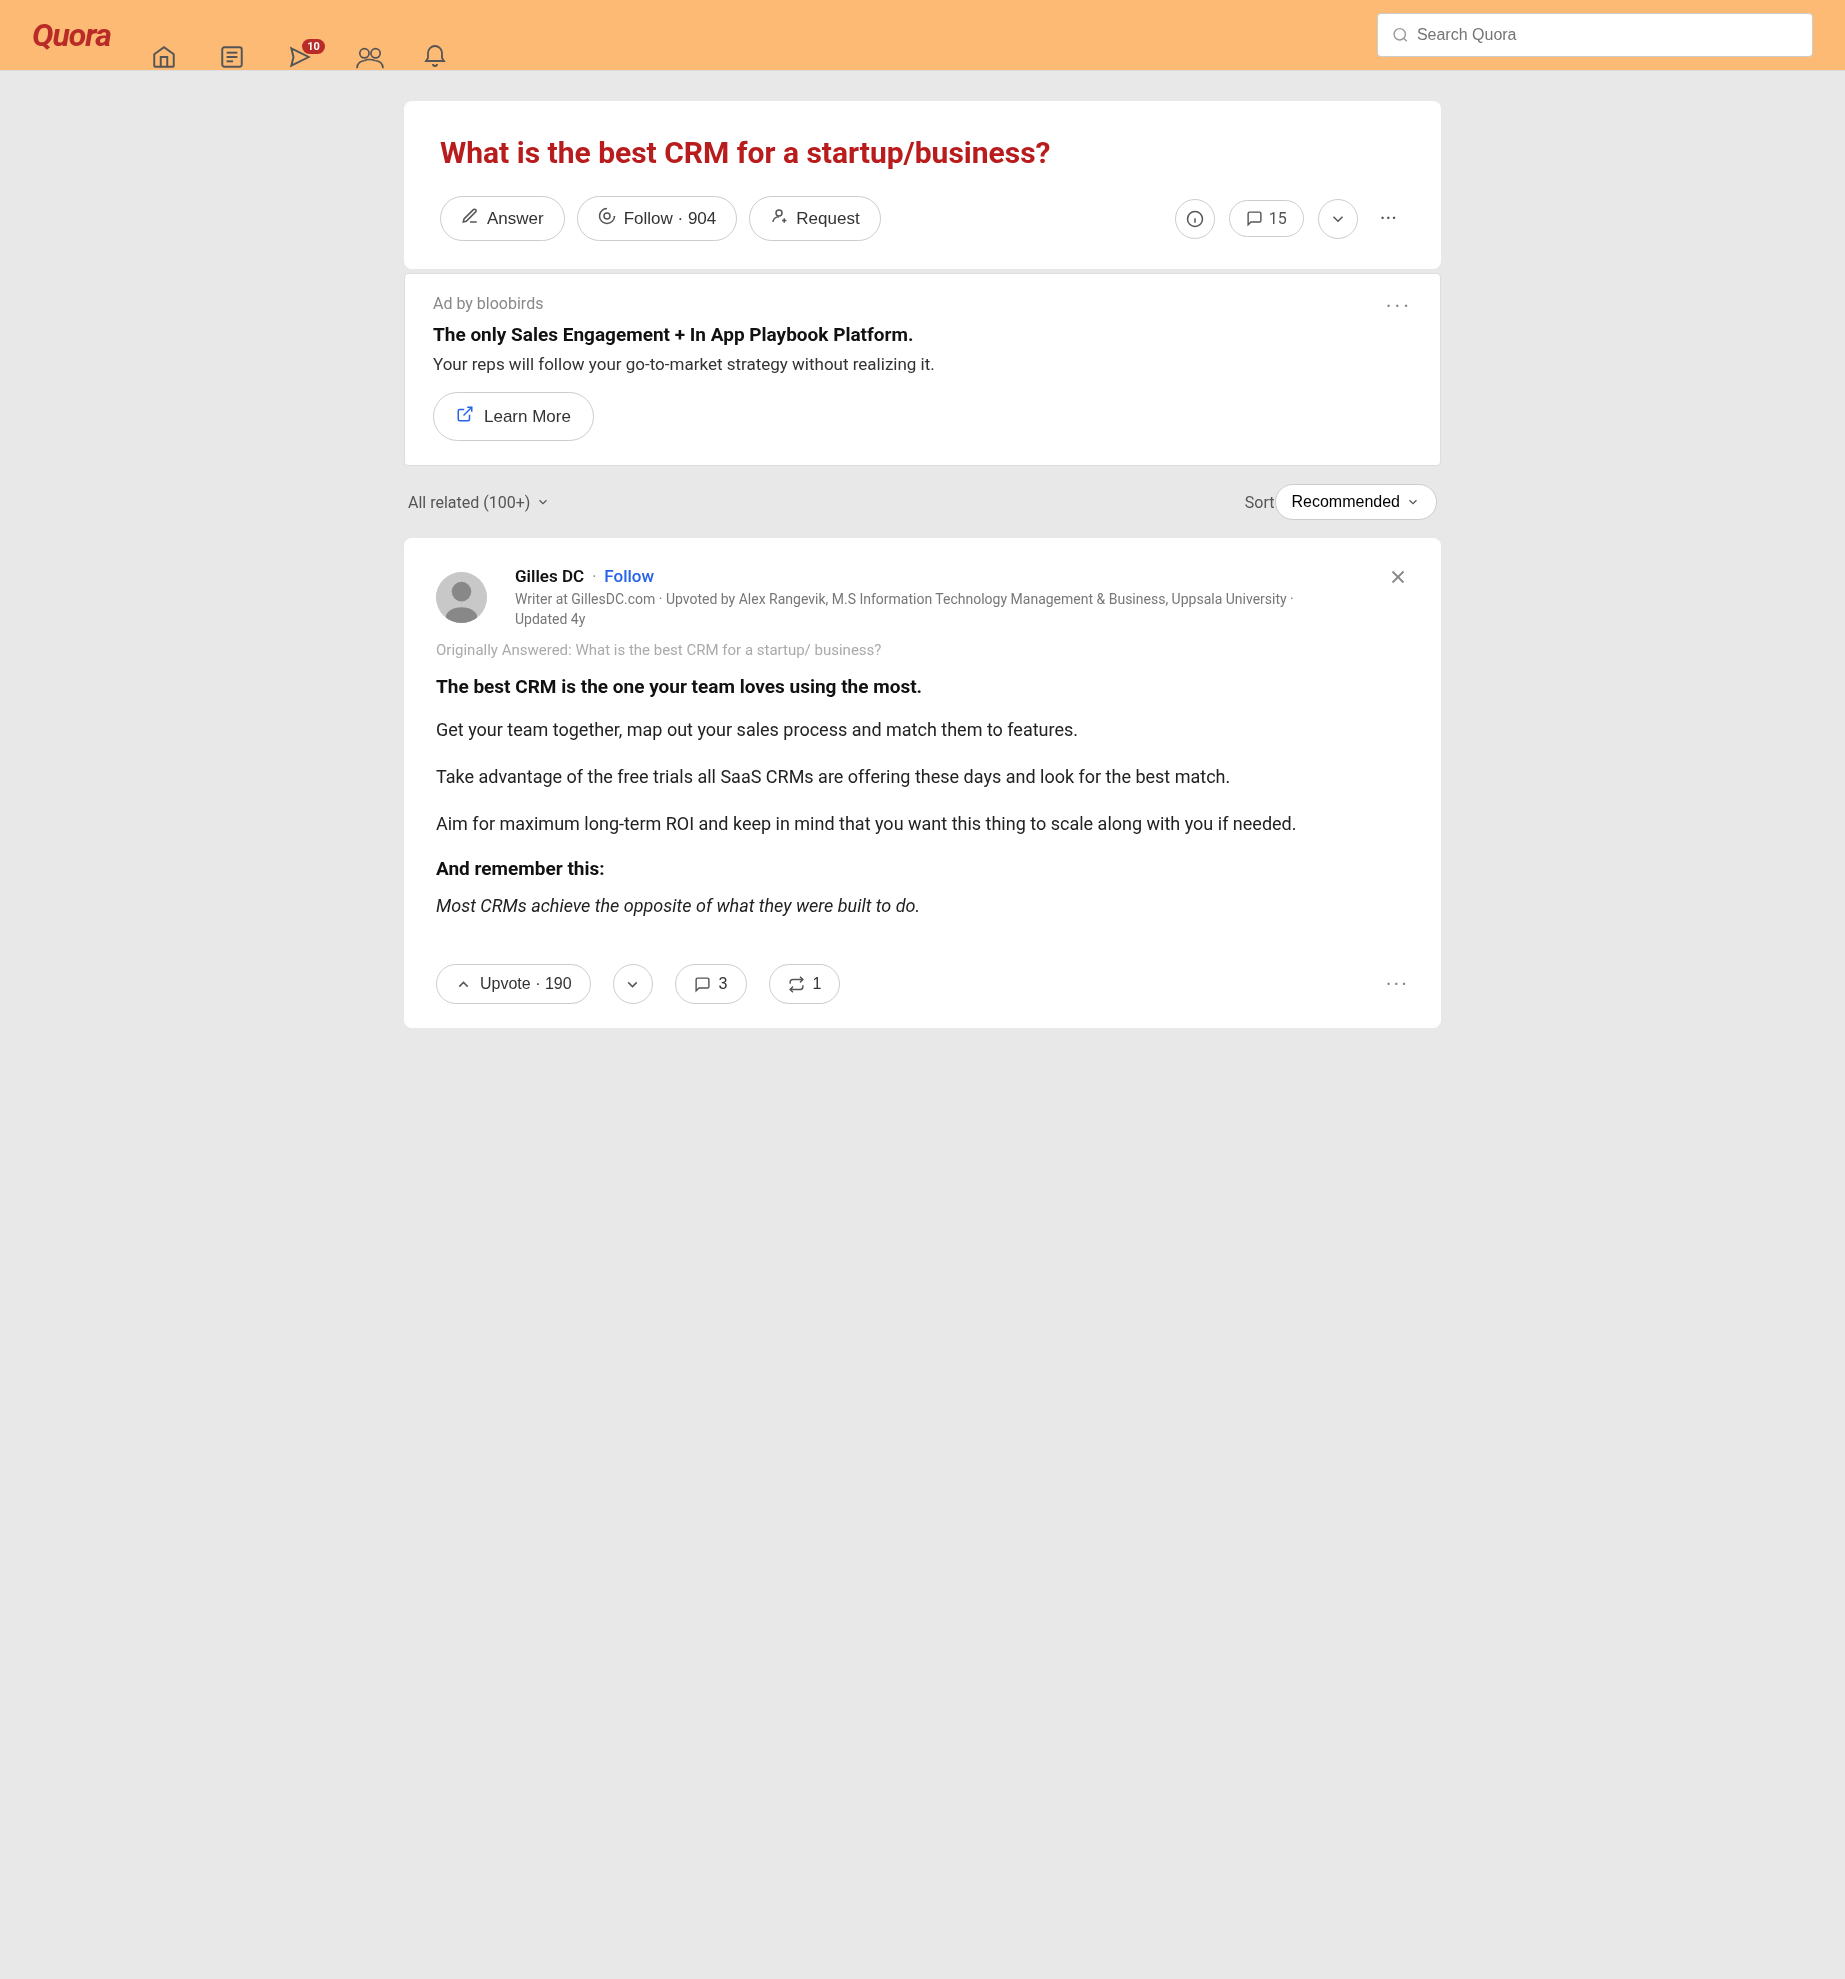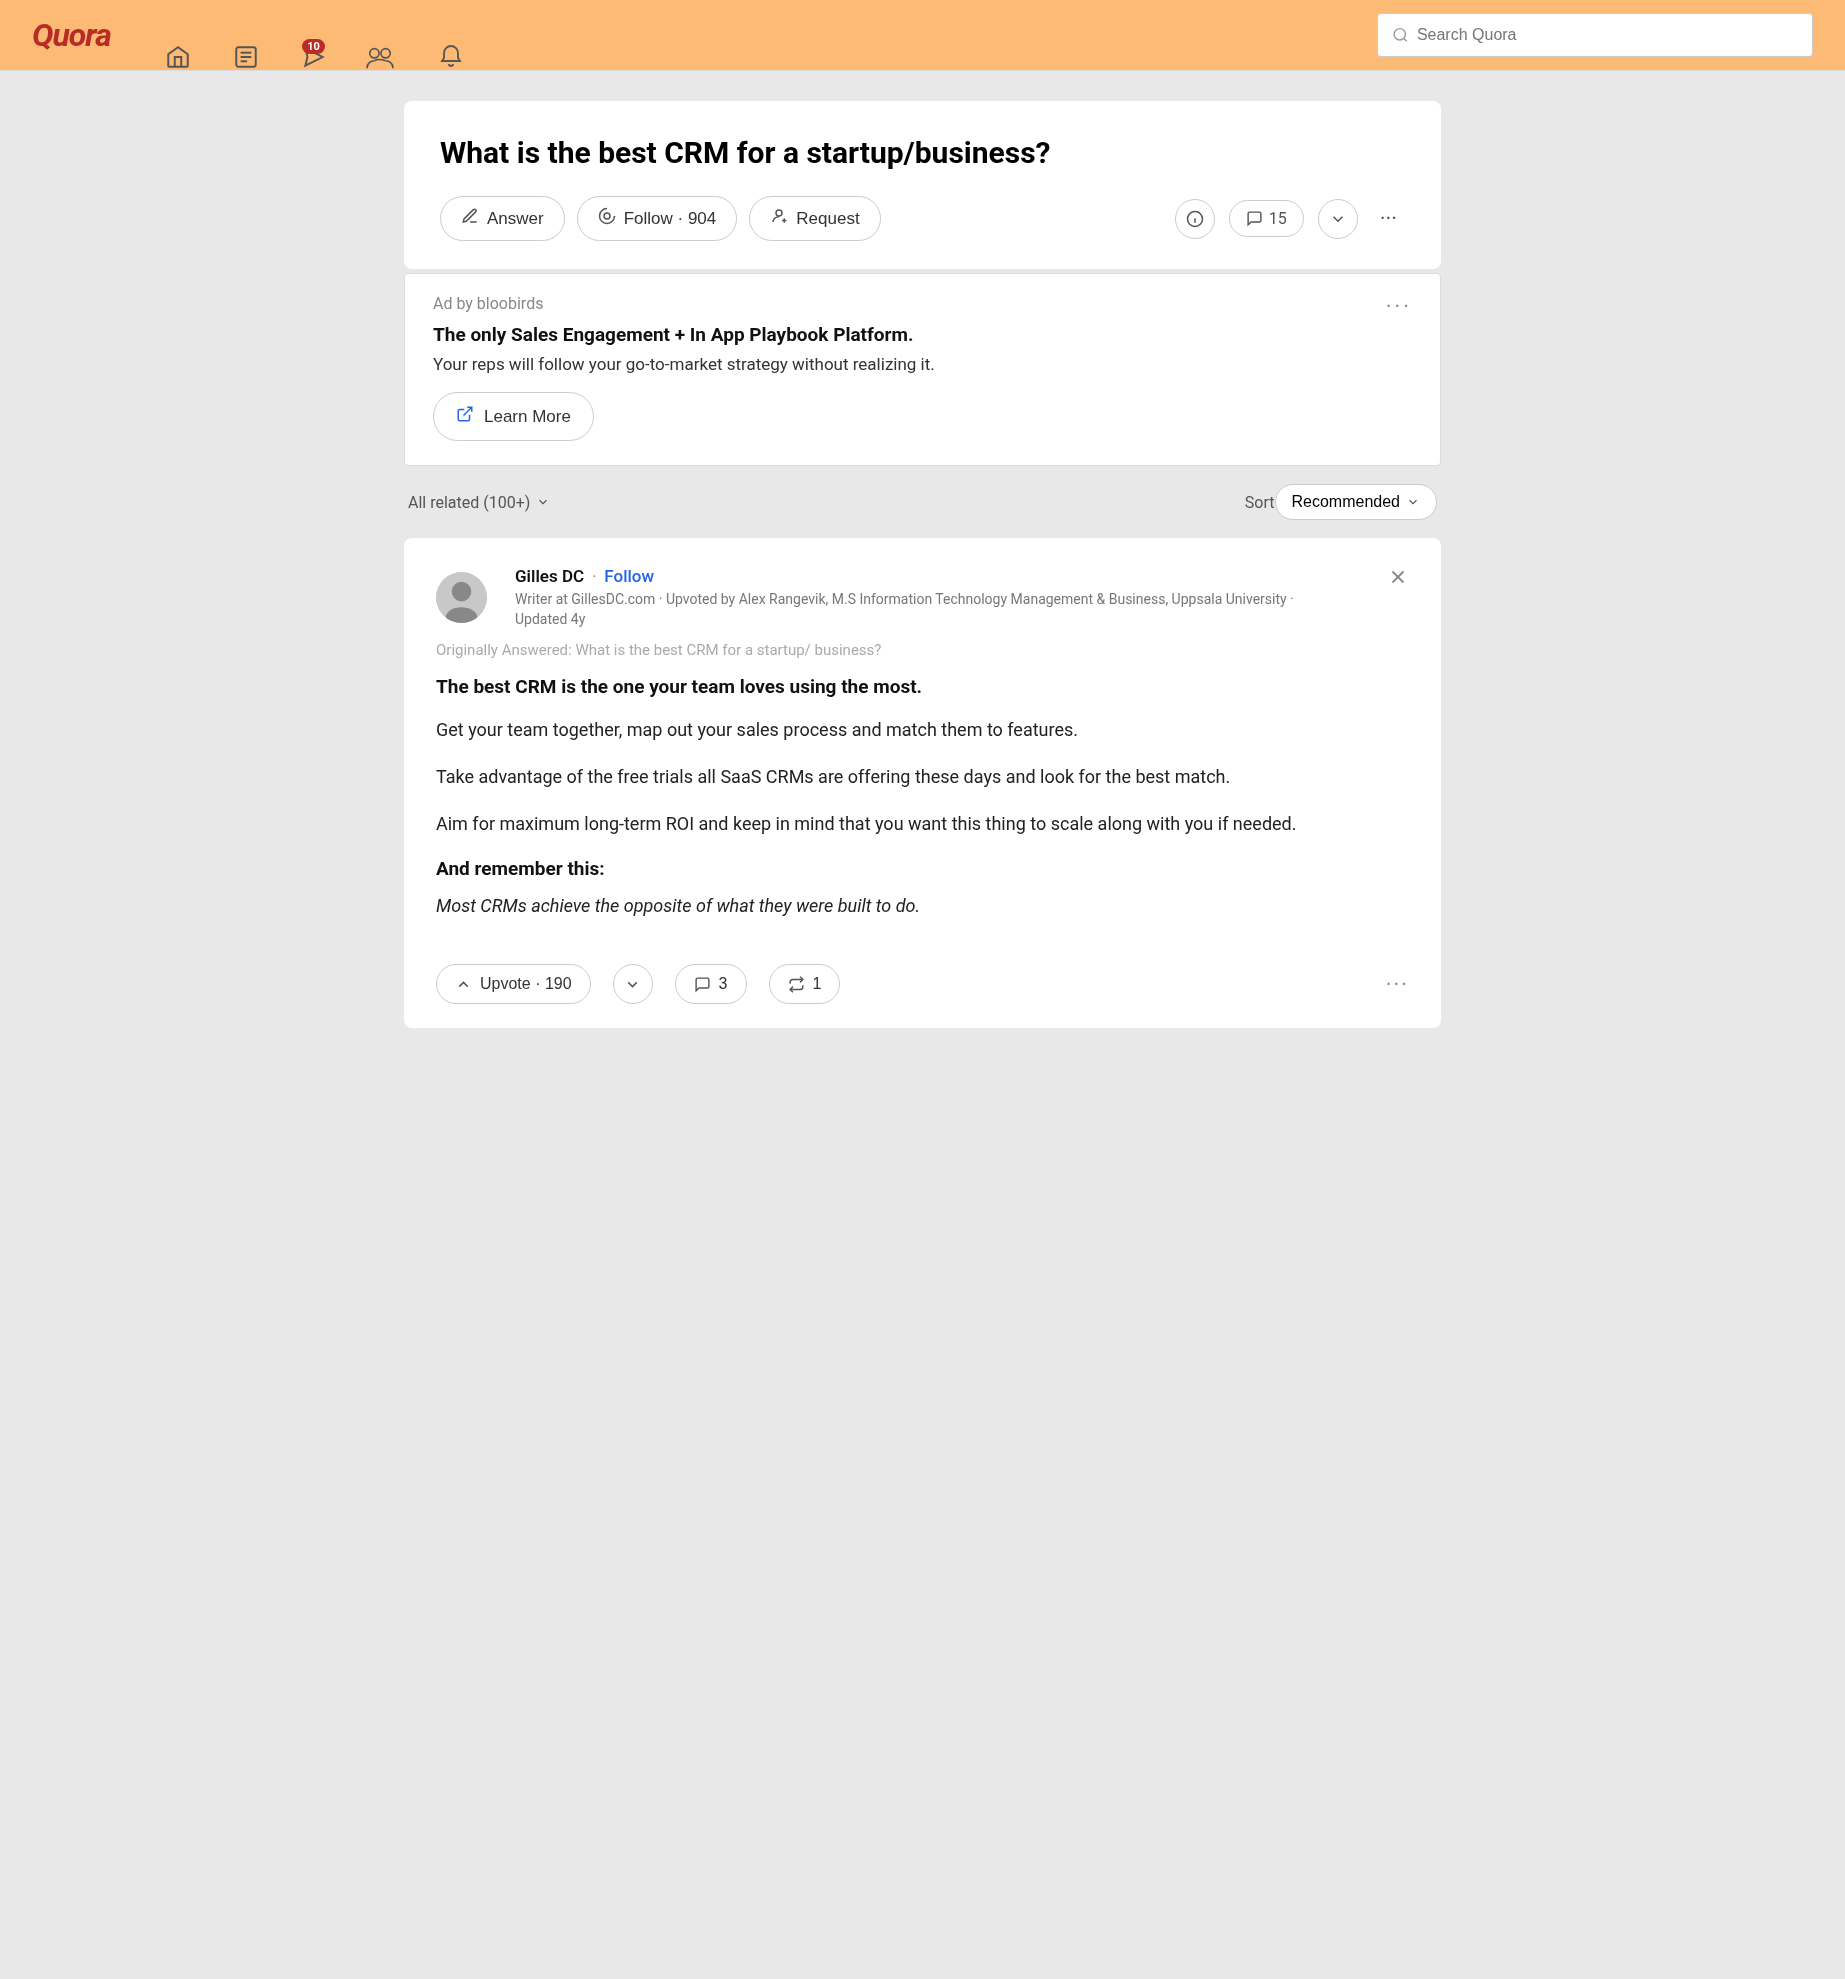--- a/index.html
+++ b/index.html
@@ -26,21 +26,21 @@
       font-weight: bold;
       font-style: italic;
       margin-right: 12px;
       letter-spacing: -1px;
     }
     .nav-icon {
       width: 40px;
       height: 40px;
       display: flex;
       align-items: center;
-      justify-content: flex-end;
+      justify-content: flex-start;
       cursor: pointer;
       position: relative;
       color: #555;
       font-size: 22px;
       margin-top: 44px;
     }
     .nav-badge {
       position: absolute;
       top: 2px;
       right: 2px;
@@ -86,21 +86,21 @@
     
     .question-card {
       background: #fff;
       border-radius: 8px;
       padding: 32px 36px 28px;
       margin-bottom: 4px;
     }
     .question-title {
       font-size: 30px;
       font-weight: bold;
-      color: #000000;
+      color: #b91c1c;
       margin-bottom: 24px;
       line-height: 1.3;
     }
     .question-actions {
       display: flex;
       align-items: center;
       gap: 12px;
     }
     .action-btn {
       display: flex;

